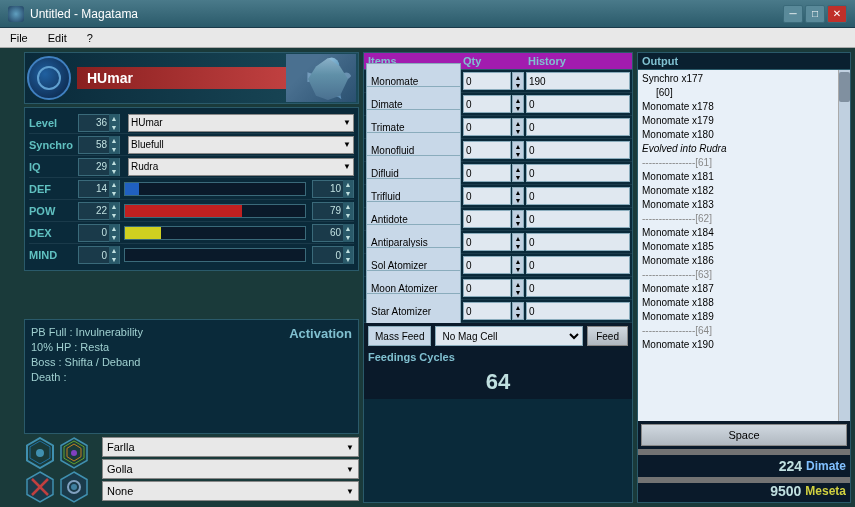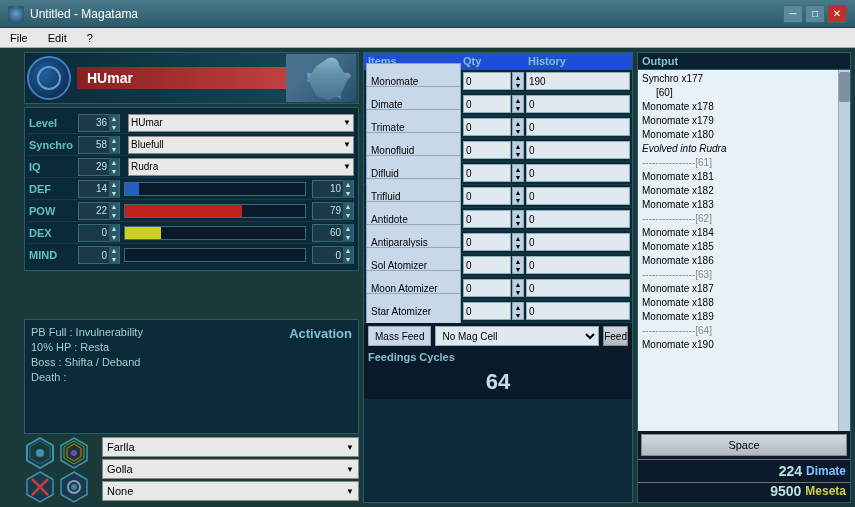--- a/index.html
+++ b/index.html
@@ -190,21 +190,21 @@
     
     .items-panel {
       width: 270px;
       background: #0a2a3a;
       border: 1px solid #2a5a6a;
       display: flex;
       flex-direction: column;
     }
     .items-header {
       display: flex;
-      background: #1d4ed8;
+      background: #a21caf;
       border-bottom: 1px solid #2a5a6a;
       padding: 2px 4px;
     }
     .items-header-cell {
       color: #80c0d0;
       font-weight: bold;
       font-size: 11px;
     }
     .items-header-cell.name { width: 95px; }
     .items-header-cell.qty { width: 65px; }
@@ -276,21 +276,21 @@
       border: 1px solid #8aacbc;
     }
     .feed-select {
       flex: 1; height: 20px;
       background: #e0e8f0;
       border: 1px solid #8aacbc;
       font-size: 10px; color: #000;
       padding: 0 2px;
     }
     .feed-btn {
-      height: 20px; padding: 0 0;
+      height: 20px; padding: 0 8px;
       background: linear-gradient(to bottom, #d0d8e0, #b0b8c0);
       border: 1px solid #888;
       color: #000; font-size: 10px;
       cursor: pointer;
     }
     .cycles-row {
       display: flex;
       align-items: center;
       padding: 2px 4px;
       background: #0a1a2a;
@@ -352,21 +352,21 @@
       border: 1px solid #888;
       color: #000; font-size: 11px;
       cursor: pointer; display: flex; align-items: center; justify-content: center;
     }
     
     .bottom-row {
       display: flex;
       align-items: center;
       padding: 3px 4px;
       background: #0a1a2a;
-      border-top: 1px solid #737373;
+      border-top: 6px solid #737373;
       gap: 8px;
     }
     .bottom-stat {
       display: flex; align-items: center; gap: 4px;
     }
     .bottom-value { font-size: 14px; font-weight: bold; color: #c0e0e0; }
     .bottom-label-min { color: #80c0ff; font-size: 12px; font-weight: bold; }
     .bottom-label-mes { color: #d0d040; font-size: 12px; font-weight: bold; }
     
     .dd-arrow { font-size: 8px; }

